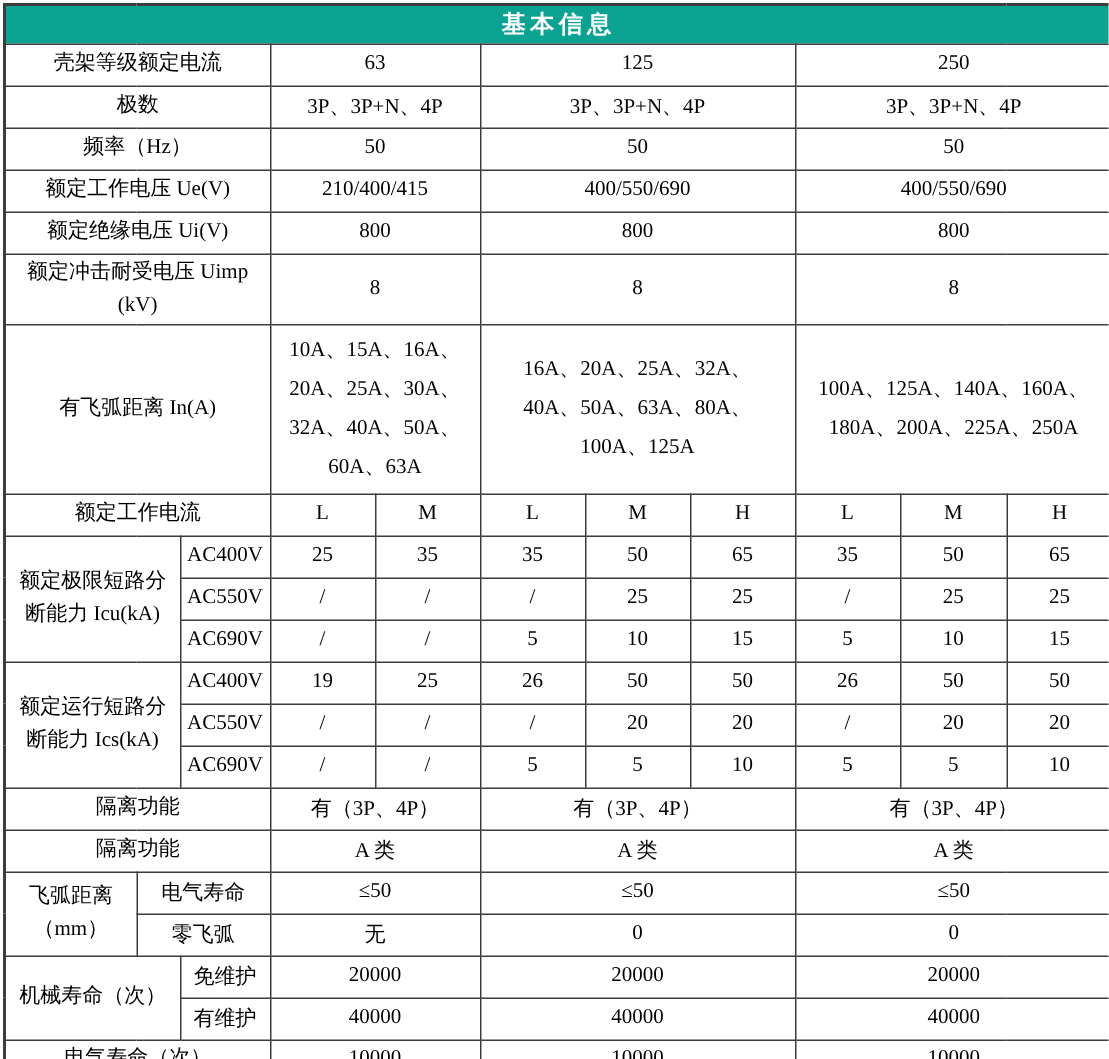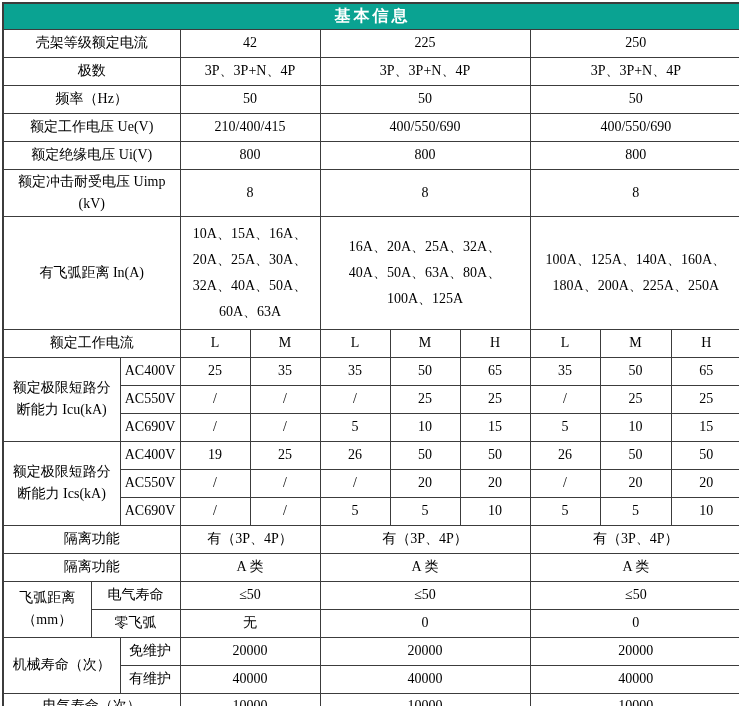--- a/index.html
+++ b/index.html
@@ -57,22 +57,22 @@
       <col style="width:71px">
   </colgroup>
   <tbody>
 
   <tr class="trh-title">
     <th colspan="11" class="title-cell" style="background-color: rgb(10, 163, 146); color: rgb(255, 255, 255);">基本信息</th>
   </tr>
 
   <tr class="r">
     <td colspan="3" class="lab">壳架等级额定电流</td>
-    <td colspan="2">42</td>
-    <td colspan="3">225</td>
+    <td colspan="2">63</td>
+    <td colspan="3">125</td>
     <td colspan="3">250</td>
   </tr>
 
   <tr class="r">
     <td colspan="3" class="lab">极数</td>
     <td colspan="2">3P、3P+N、4P</td>
     <td colspan="3">3P、3P+N、4P</td>
     <td colspan="3">3P、3P+N、4P</td>
   </tr>
 
@@ -152,21 +152,21 @@
     <td>/</td>
     <td>5</td>
     <td>10</td>
     <td>15</td>
     <td>5</td>
     <td>10</td>
     <td>15</td>
   </tr>
 
   <tr class="r">
-    <td colspan="2" rowspan="3" class="lab">额定极限短路分断能力 Ics(kA)</td>
+    <td colspan="2" rowspan="3" class="lab">额定运行短路分断能力 Ics(kA)</td>
     <td>AC400V</td>
     <td>19</td>
     <td>25</td>
     <td>26</td>
     <td>50</td>
     <td>50</td>
     <td>26</td>
     <td>50</td>
     <td>50</td>
   </tr>

